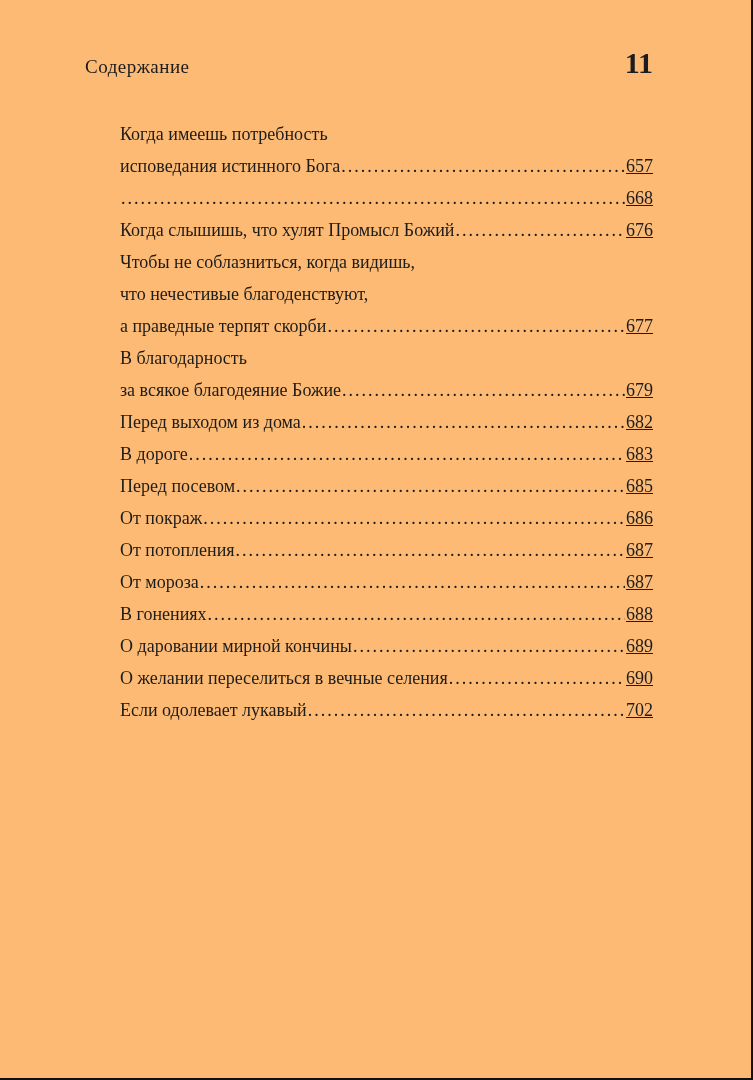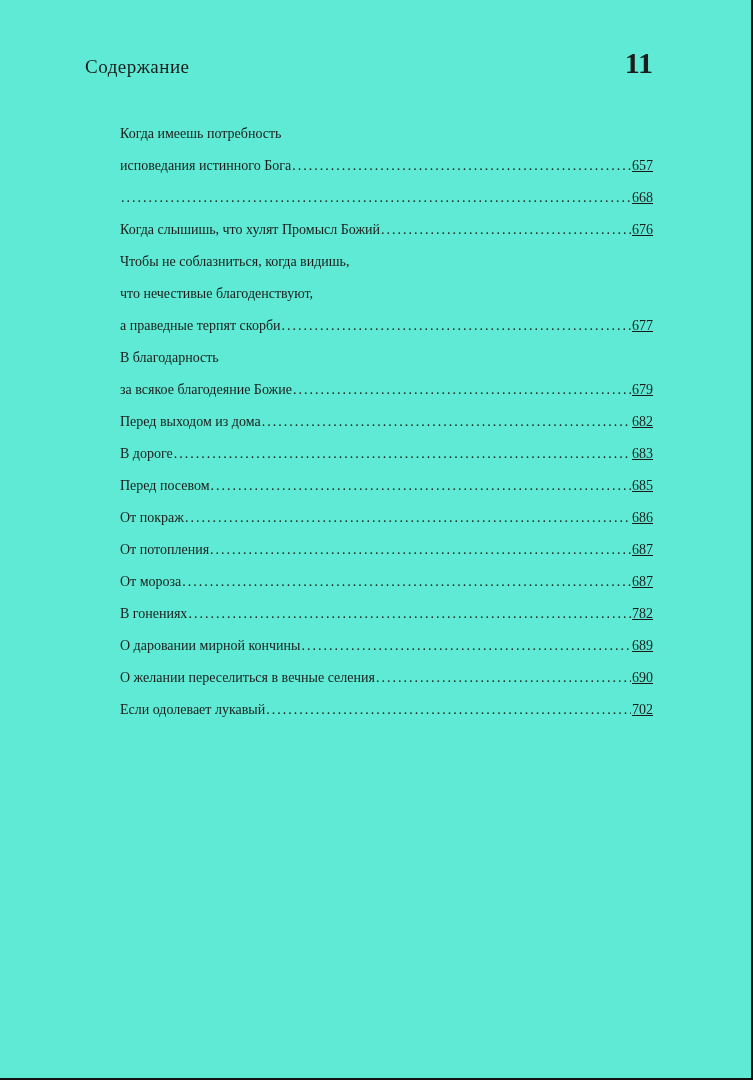--- a/index.html
+++ b/index.html
@@ -4,21 +4,21 @@
 <style>
   html, body {
     margin: 0;
     padding: 0;
     background: #ffffff;
   }
   .page {
     position: relative;
     width: 753px;
     height: 1080px;
-    background: #5eead4;
+    background: #fdba74;
     box-sizing: border-box;
     border-right: 2px solid #111111;
     border-bottom: 2px solid #111111;
     font-family: "Liberation Serif", "DejaVu Serif", serif;
     color: #1c1c1c;
     overflow: hidden;
   }
   .content {
     position: absolute;
     top: 46px;
@@ -38,21 +38,21 @@
     font-size: 30px;
     font-weight: bold;
   }
   .toc {
     margin-top: 38px;
     margin-left: 35px;
   }
   .toc-line {
     display: flex;
     align-items: baseline;
-    font-size: 14px;
+    font-size: 18px;
     line-height: 32px;
     white-space: nowrap;
   }
   .toc-text {
     flex: 0 0 auto;
   }
   .leader {
     flex: 1 1 auto;
     overflow: hidden;
     white-space: nowrap;
@@ -163,21 +163,21 @@
           <div class="toc-line">
             <span class="toc-text">От мороза</span>
             <span class="leader"></span>
             <span class="toc-page">687</span>
           </div>
         </div>
         <div class="toc-entry">
           <div class="toc-line">
             <span class="toc-text">В гонениях </span>
             <span class="leader"></span>
-            <span class="toc-page">782</span>
+            <span class="toc-page">688</span>
           </div>
         </div>
         <div class="toc-entry">
           <div class="toc-line">
             <span class="toc-text">О даровании мирной кончины</span>
             <span class="leader"></span>
             <span class="toc-page">689</span>
           </div>
         </div>
         <div class="toc-entry">

